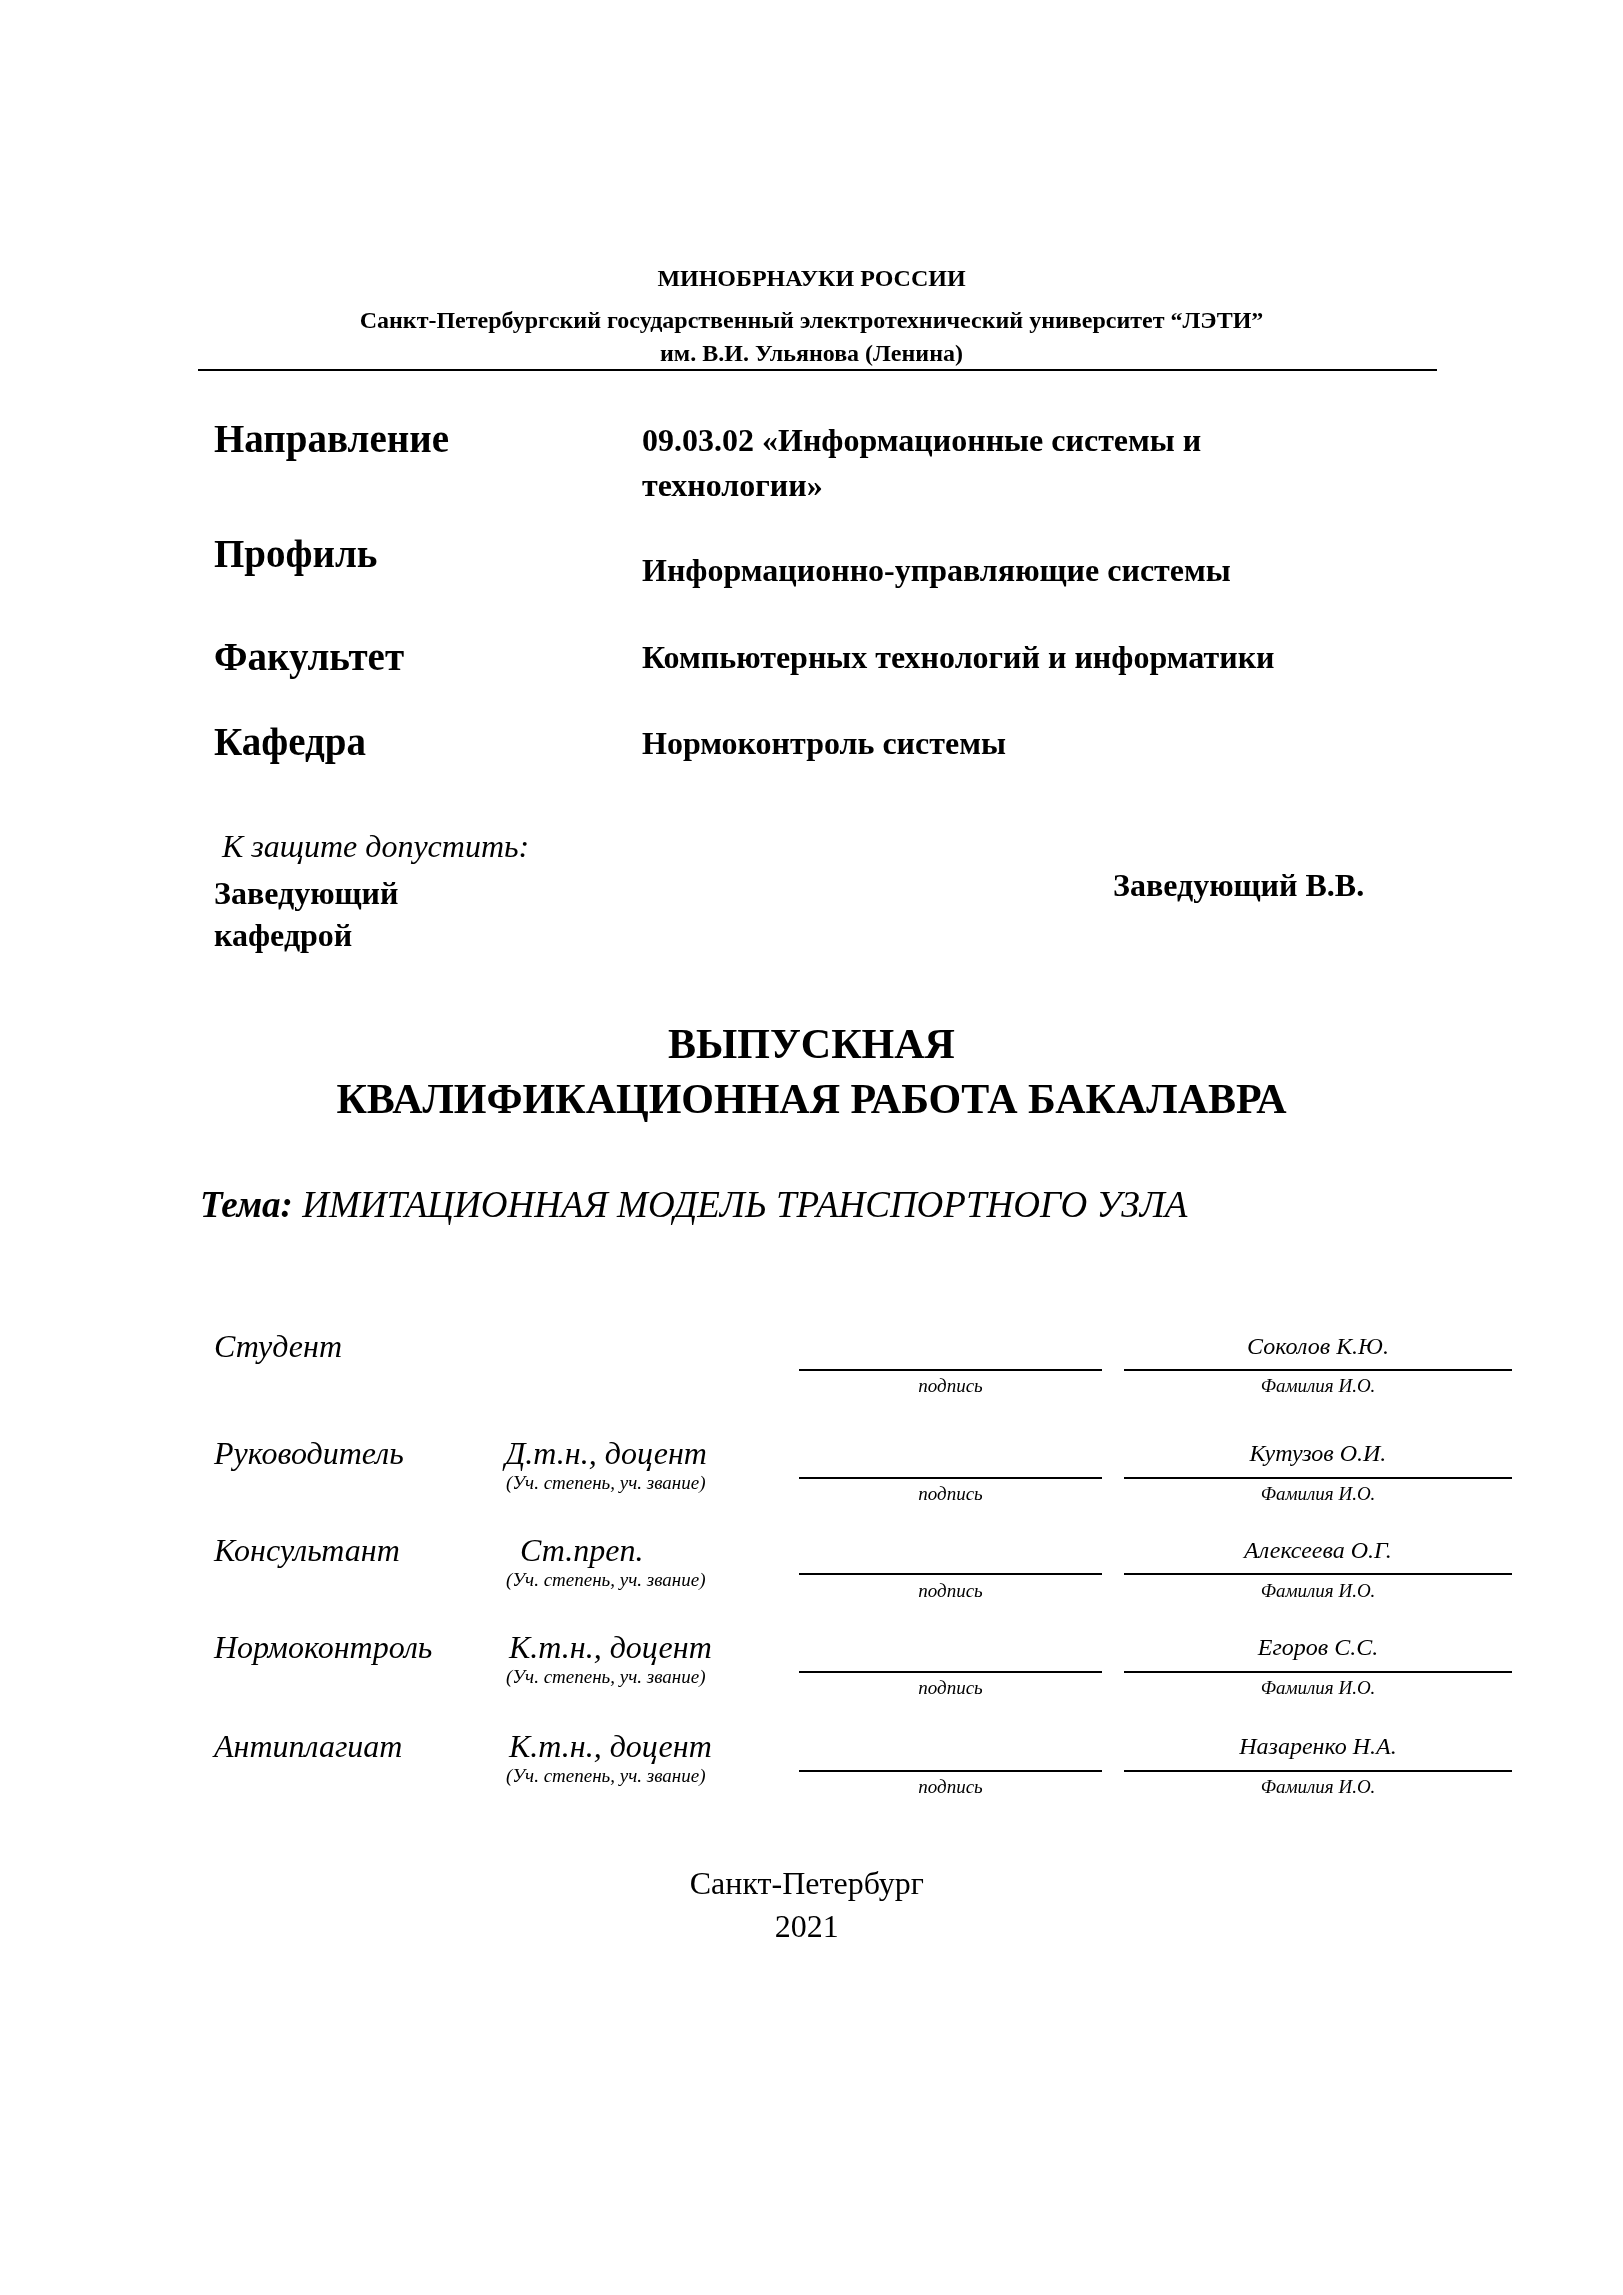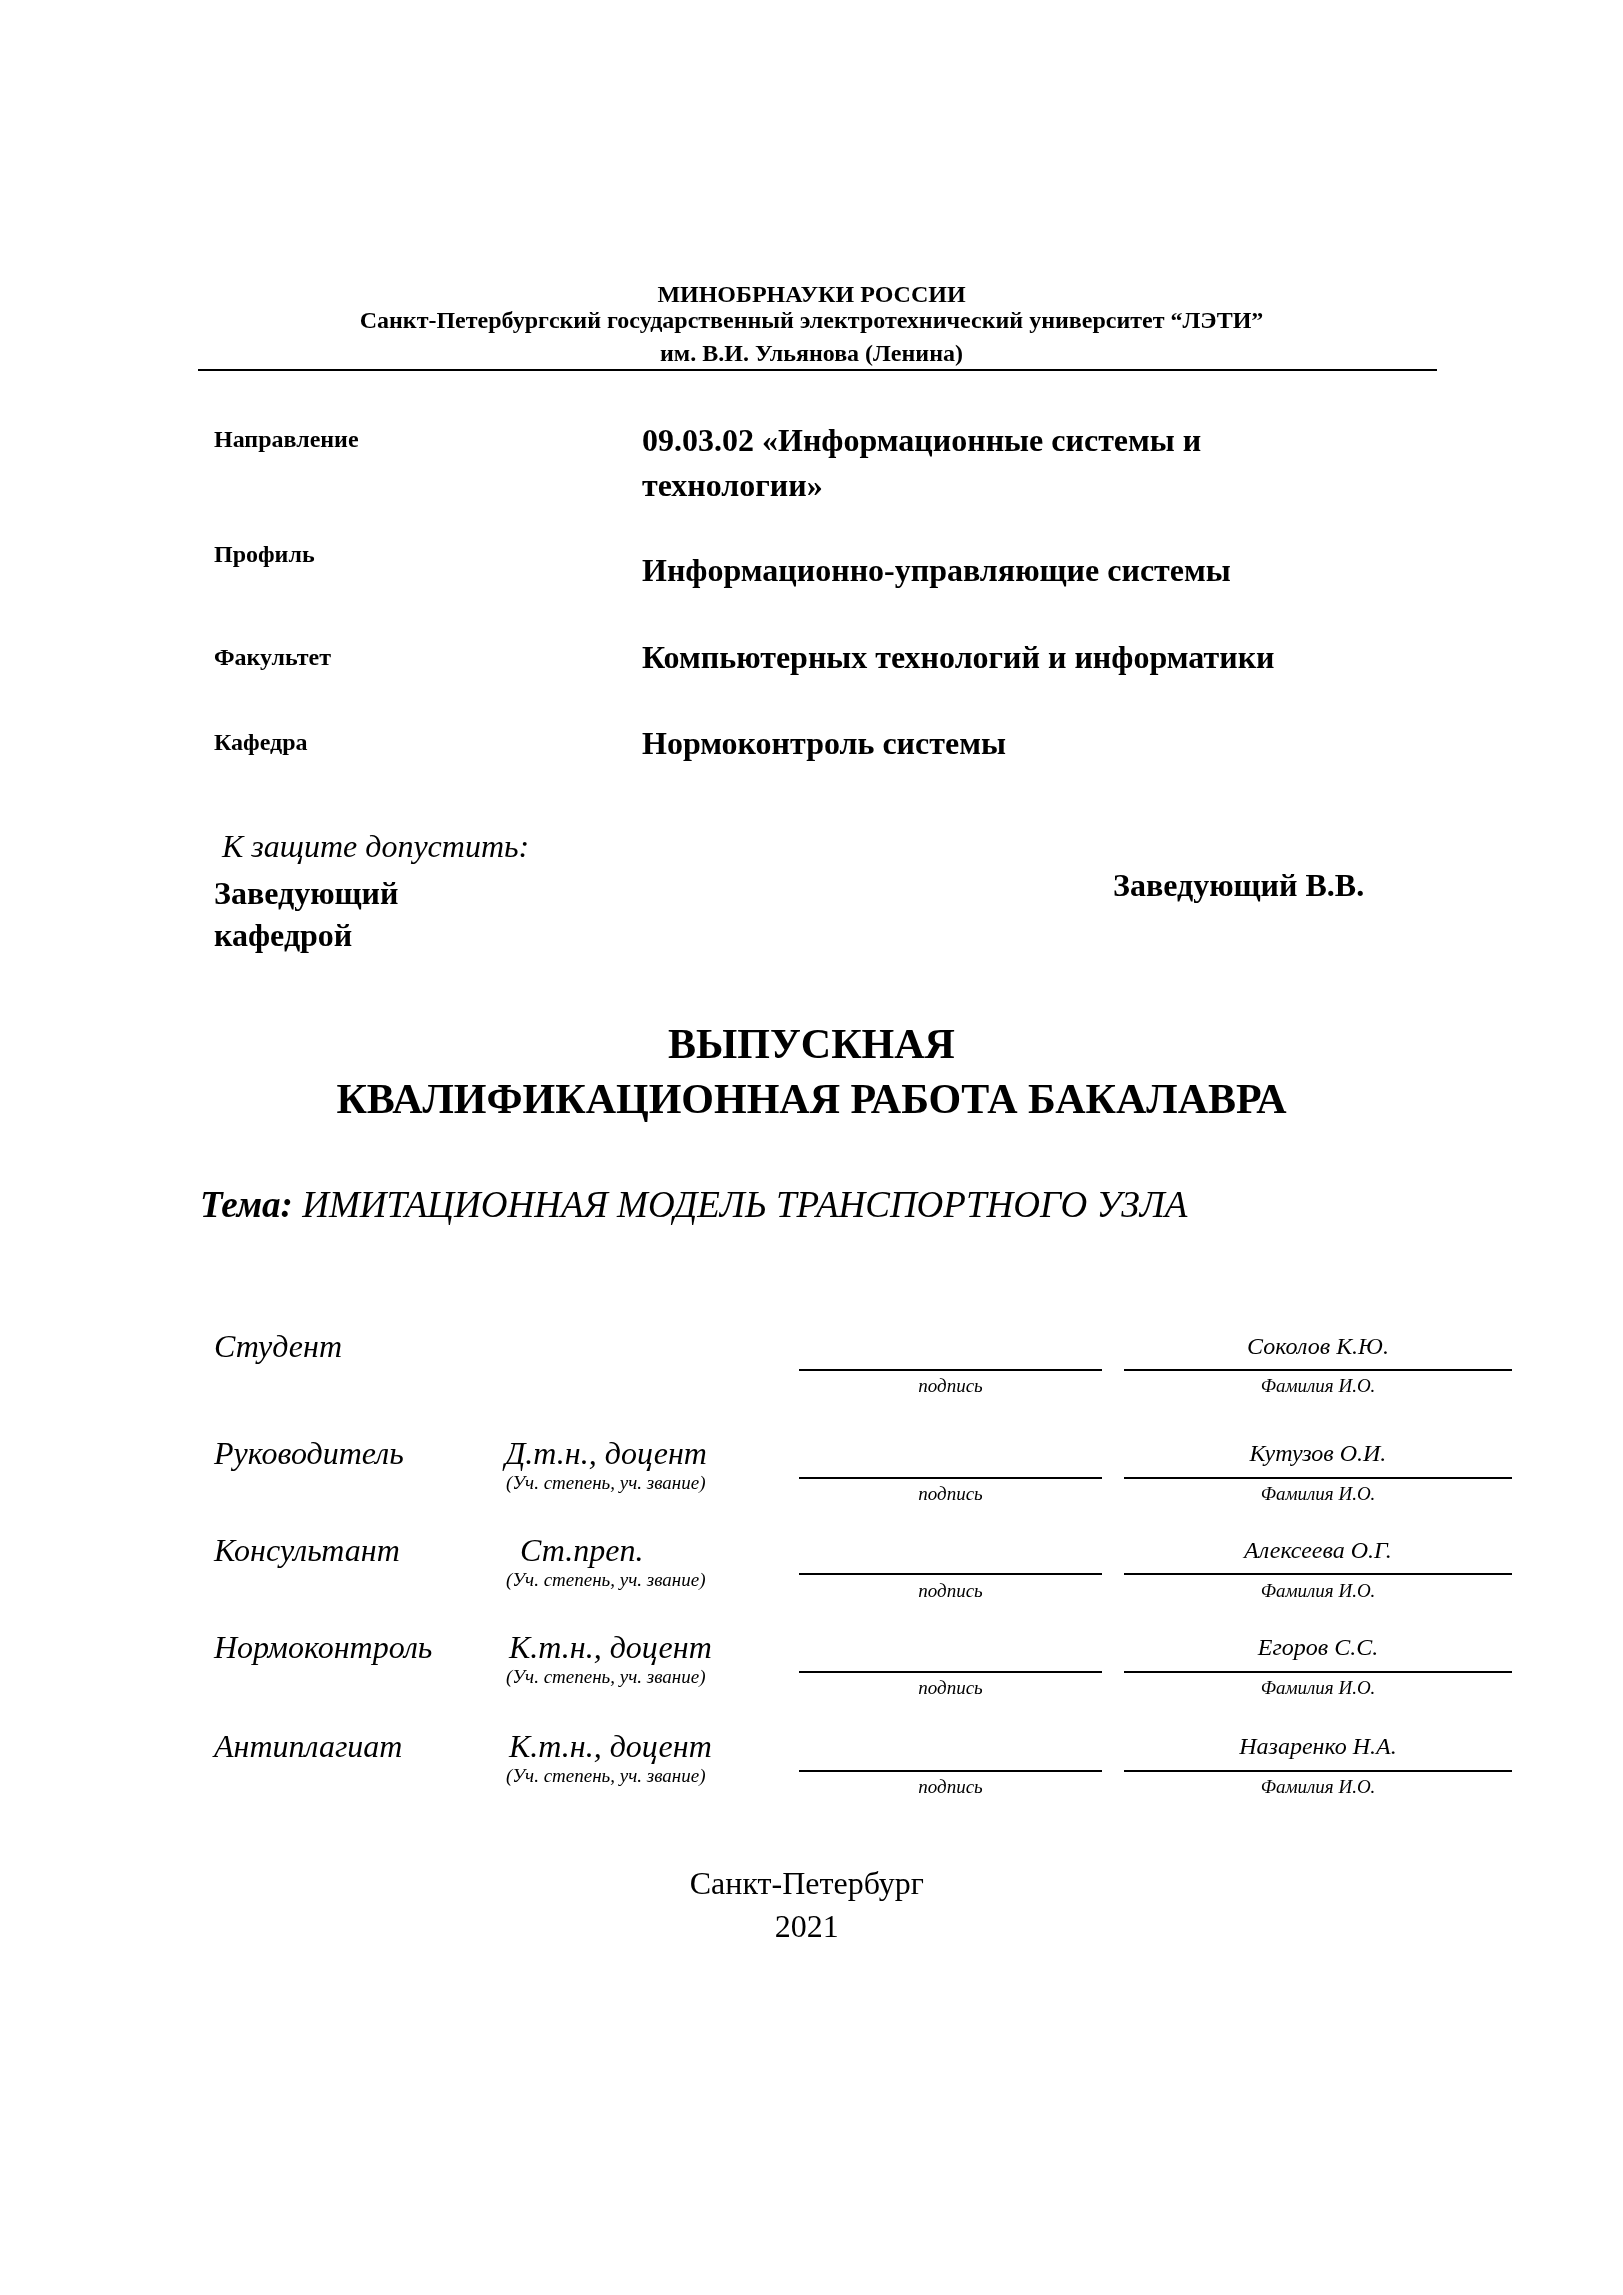--- a/index.html
+++ b/index.html
@@ -3,38 +3,38 @@
 <meta charset="utf-8">
 <style>
   html,body{margin:0;padding:0;background:#ffffff;}
   body{width:1623px;height:2295px;position:relative;overflow:hidden;color:#000;font-family:"Liberation Serif","DejaVu Serif",serif;}
   .abs{position:absolute;white-space:nowrap;}
   .c{left:0;width:1623px;text-align:center;}
   .b{font-weight:bold;}
   .i{font-style:italic;}
   .hdr{font-size:24px;font-weight:bold;line-height:28px;}
   .rule{position:absolute;left:198px;width:1239px;top:369px;height:2.4px;background:#000;}
-  .lbl{font-size:24px;font-weight:bold;line-height:42px;left:214px;}
+  .lbl{font-size:39px;font-weight:bold;line-height:42px;left:214px;}
   .val{font-size:32px;font-weight:bold;line-height:44px;left:642px;}
   .adm{font-size:32px;line-height:41px;}
   .title{font-size:42px;font-weight:bold;line-height:52px;font-family:Liberation Serif, serif;}
   .tema{font-size:37px;line-height:46px;left:200px;}
   .slabel{font-size:32px;font-style:italic;left:214px;line-height:39px;}
   .sdeg{font-size:32px;font-style:italic;left:505px;line-height:39px;}
   .scap{font-size:19px;font-style:italic;line-height:22px;}
   .sline{position:absolute;height:1.6px;background:#000;}
   .sname{font-size:24px;font-style:italic;line-height:39px;text-align:center;width:388px;left:1124px;}
   .sigcap{left:799px;width:303px;text-align:center;}
   .namecap{left:1124px;width:388px;text-align:center;}
   .city{font-size:32px;line-height:41px;}
 </style>
 </head>
 <body>
 
-<div class="abs c hdr" style="top:280px;">МИНОБРНАУКИ РОССИИ</div>
+<div class="abs c hdr" style="top:264px;">МИНОБРНАУКИ РОССИИ</div>
 <div class="abs c hdr" style="top:306px;">Санкт-Петербургский государственный электротехнический университет “ЛЭТИ”</div>
 <div class="abs c hdr" style="top:339px;">им. В.И. Ульянова (Ленина)</div>
 <div class="rule"></div>
 
 <div class="abs lbl" style="top:418px;">Направление</div>
 <div class="abs val" style="top:418px;">09.03.02 «Информационные системы и</div>
 <div class="abs val" style="top:463px;">технологии»</div>
 
 <div class="abs lbl" style="top:533px;">Профиль</div>
 <div class="abs val" style="top:548px;">Информационно-управляющие системы</div>

